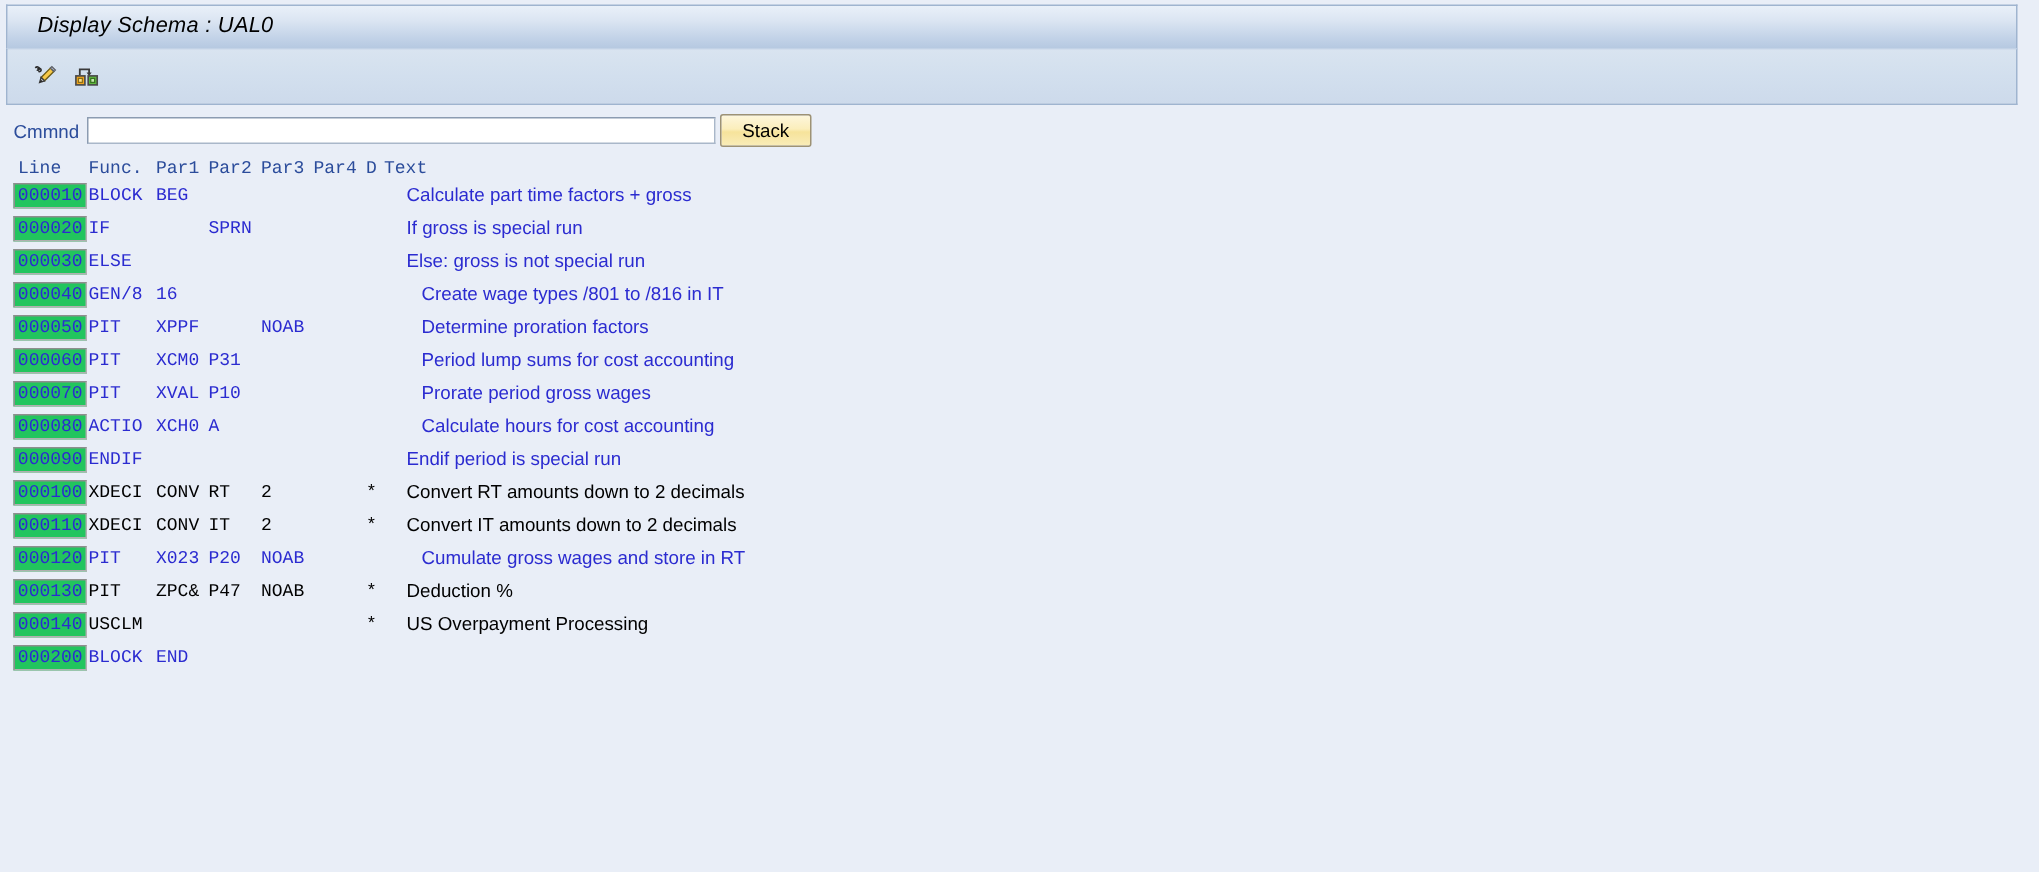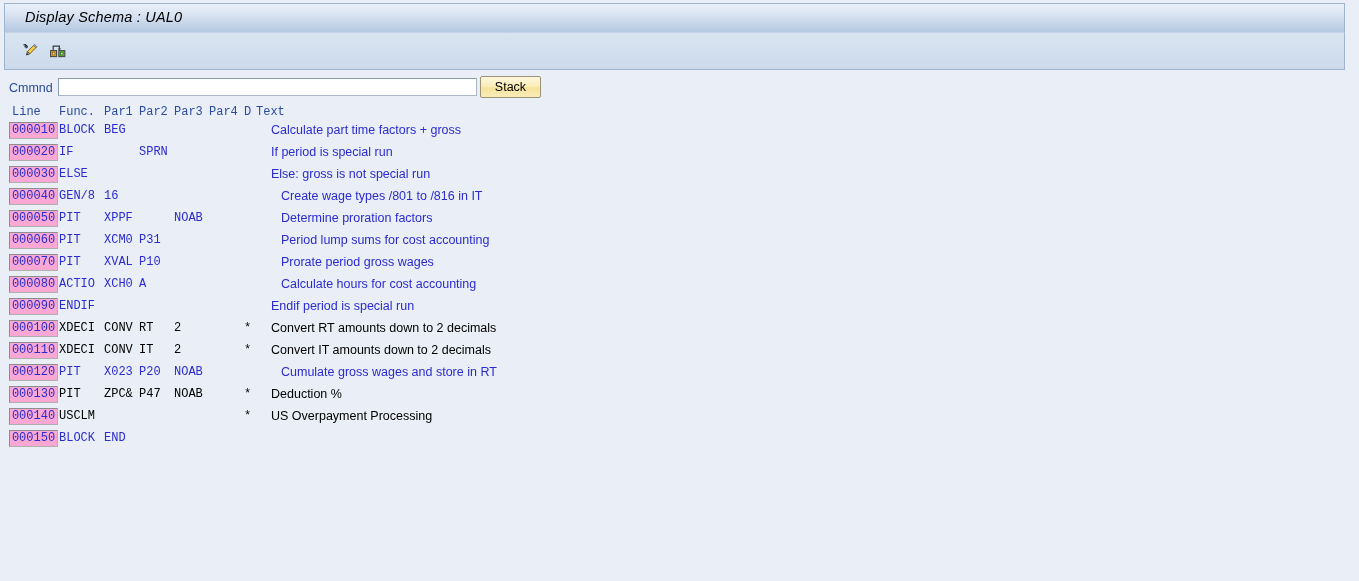--- a/index.html
+++ b/index.html
@@ -164,21 +164,21 @@
     position: relative;
     height: 22px;
   }
   .linebox {
     position: absolute;
     left: 9px;
     top: 1px;
     width: 49px;
     height: 17px;
     box-sizing: border-box;
-    background: #f9a8d4;
+    background: #22c55e;
     border: 1px solid #b0b0b0;
     border-top-color: #8e8e8e;
     border-left-color: #8e8e8e;
     color: #2b2bd0;
     text-align: center;
     line-height: 15px;
     cursor: text;
   }
   .fld {
     position: absolute;
@@ -256,21 +256,21 @@
       <div class="row mono">
         <div class="linebox">000010</div>
         <div class="fld c-func blue">BLOCK</div>
         <div class="fld c-par1 blue">BEG</div>
         <div class="fld c-text blue ind0">Calculate part time factors + gross</div>
       </div>
       <div class="row mono">
         <div class="linebox">000020</div>
         <div class="fld c-func blue">IF</div>
         <div class="fld c-par2 blue">SPRN</div>
-        <div class="fld c-text blue ind0">If period is special run</div>
+        <div class="fld c-text blue ind0">If gross is special run</div>
       </div>
       <div class="row mono">
         <div class="linebox">000030</div>
         <div class="fld c-func blue">ELSE</div>
         <div class="fld c-text blue ind0">Else: gross is not special run</div>
       </div>
       <div class="row mono">
         <div class="linebox">000040</div>
         <div class="fld c-func blue">GEN/8</div>
         <div class="fld c-par1 blue">16</div>
@@ -344,18 +344,18 @@
         <div class="fld c-d black">*</div>
         <div class="fld c-text black ind0">Deduction %</div>
       </div>
       <div class="row mono">
         <div class="linebox">000140</div>
         <div class="fld c-func black">USCLM</div>
         <div class="fld c-d black">*</div>
         <div class="fld c-text black ind0">US Overpayment Processing</div>
       </div>
       <div class="row mono">
-        <div class="linebox">000150</div>
+        <div class="linebox">000200</div>
         <div class="fld c-func blue">BLOCK</div>
         <div class="fld c-par1 blue">END</div>
       </div>
     </div>
 </div>
 
 </body></html>

